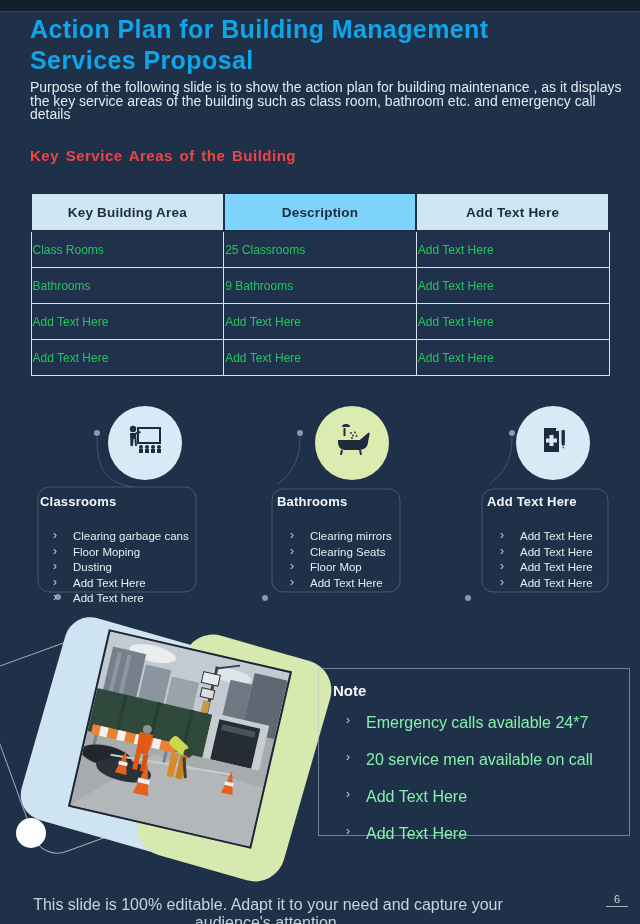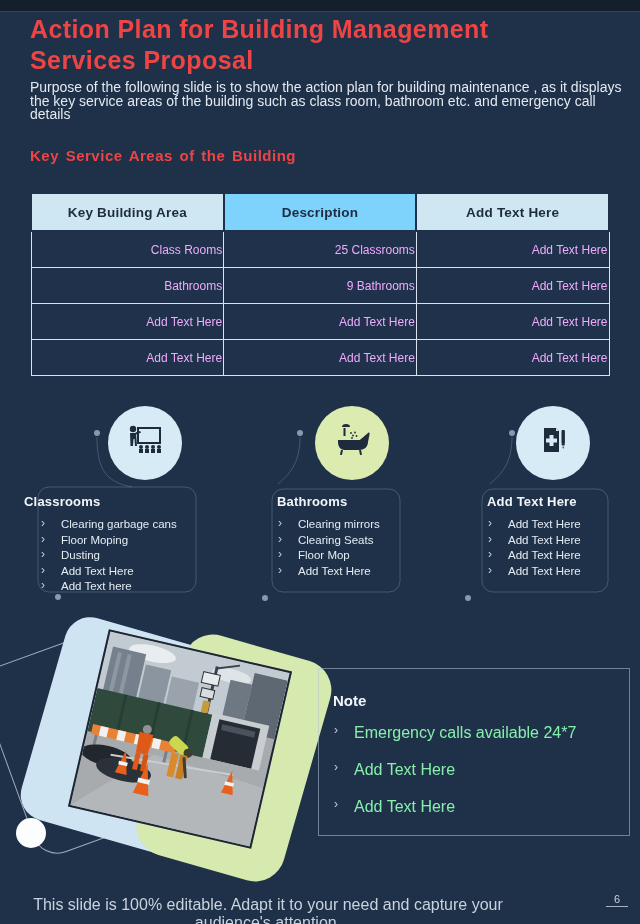--- a/index.html
+++ b/index.html
@@ -2,57 +2,57 @@
 <html><head>
 <meta charset="utf-8">
 <style>
   html,body{margin:0;padding:0;background:#1F3049;}
   .slide{
     position:relative;width:640px;height:924px;background:#1F3049;
     font-family:"Liberation Sans",sans-serif;color:#E9EFF5;overflow:hidden;
   }
   .top-bar{position:absolute;top:0;left:0;width:640px;height:11px;background:#141F2D;border-bottom:1px solid #32425B;}
 
-  .title{position:absolute;left:30px;top:14px;width:545px;font-size:25px;line-height:31px;font-weight:bold;color:#ef4444;letter-spacing:.4px;}
+  .title{position:absolute;left:30px;top:14px;width:545px;font-size:25px;line-height:31px;font-weight:bold;color:#0ea5e9;letter-spacing:.4px;}
   .subtitle{position:absolute;left:30px;top:81px;width:592px;font-size:14px;line-height:13.5px;color:#E2E9F0;}
 
   .section-heading{position:absolute;left:30px;top:147px;font-size:15px;font-weight:bold;color:#ef4444;letter-spacing:.5px;word-spacing:2px;}
 
   table.key-table{position:absolute;left:30px;top:192px;width:580px;border-collapse:collapse;table-layout:fixed;}
   .key-table th{height:34px;font-size:13.5px;font-weight:bold;color:#1E2C3F;border:2px solid #1F3049;letter-spacing:.2px;}
   .th-blue{background:#CFE7F3;}
   .th-green{background:#7dd3fc;}
-  .key-table td{height:33px;font-size:12px;color:#f0abfc;text-align:right;border:1px solid #D9E3ED;background:#20314B;}
+  .key-table td{height:33px;font-size:12px;color:#22c55e;text-align:left;border:1px solid #D9E3ED;background:#20314B;}
 
   .connectors{position:absolute;left:0;top:420px;pointer-events:none;}
 
   .svc-circle{position:absolute;top:406px;width:74px;height:74px;border-radius:50%;display:flex;align-items:center;justify-content:center;}
   .svc-c1{left:108px;background:#D7EBF7;}
   .svc-c2{left:315px;background:#DCEBB0;}
   .svc-c3{left:516px;background:#D7EBF7;}
 
   .svc-head{position:absolute;top:494px;font-size:13px;font-weight:bold;color:#F2F6FA;letter-spacing:.2px;}
-  .svc-h1{left:24px;} .svc-h2{left:277px;} .svc-h3{left:487px;}
-
-  ul.chev{list-style:none;margin:0;padding:0;}
+  .svc-h1{left:40px;} .svc-h2{left:277px;} .svc-h3{left:487px;}
+
+  ul.chev{list-style:none;margin:12px;padding:0;}
   ul.chev li{position:relative;padding-left:21px;}
   ul.chev li::before{content:"\203A";position:absolute;left:1px;top:-1px;color:#C2CDDA;font-size:12px;}
 
   .svc-list{position:absolute;top:517px;font-size:11.5px;line-height:15.6px;color:#E6ECF3;}
   .svc-l1{left:40px;} .svc-l2{left:277px;} .svc-l3{left:487px;}
 
   .art{position:absolute;left:0;top:618px;width:340px;height:285px;}
   .art *{position:absolute;}
   .outline-rect{left:4px;top:28px;width:132px;height:196px;border:1px solid rgba(200,214,228,.75);border-radius:26px;transform:rotate(-20deg);}
   .blue-rect{left:40px;top:14px;width:182px;height:210px;background:#CFE4F2;border-radius:26px;transform:rotate(16deg);}
   .green-rect{left:158px;top:26px;width:152px;height:228px;background:#D6E9AE;border-radius:30px;transform:rotate(16deg);}
   .photo{left:86px;top:30px;width:184px;height:178px;transform:rotate(13deg);border:2px solid #1C2534;overflow:hidden;background:#A7ABAE;}
   .white-dot{left:16px;top:200px;width:30px;height:30px;border-radius:50%;background:#FCFDFE;}
 
-  .note{position:absolute;left:318px;top:668px;width:312px;height:168px;border:1px solid rgba(180,196,212,.55);box-sizing:border-box;padding:23px 14px;}
+  .note{position:absolute;left:318px;top:668px;width:312px;height:168px;border:1px solid rgba(180,196,212,.55);box-sizing:border-box;padding:13px 14px;}
   .note-head{font-size:15px;font-weight:bold;color:#F2F6FA;margin:0 0 15px 0;}
   .note-list{font-size:16px;color:#86efac;}
   .note-list li{margin-bottom:19px;}
 
   .footer{position:absolute;left:0;top:896px;width:536px;text-align:center;font-size:16px;color:#C9D3DD;}
   .page-num{position:absolute;right:12px;top:893px;font-size:11px;color:#C9D3DD;border-bottom:1px solid #A6B5C4;padding:0 8px 1px 8px;}
 </style>
 </head>
 <body>
 
@@ -251,20 +251,21 @@
         <rect x="145.5" y="120" width="9" height="3.5" fill="#F2F4F5"></rect>
       </svg>
     </div>
     <div class="white-dot"></div>
   </div>
 
   <div class="note">
     <div class="note-head">Note</div>
     <ul class="chev note-list">
       <li>Emergency calls available 24*7</li>
+      <li>20 service men available on call</li>
       <li>Add Text Here</li>
       <li>Add Text Here</li>
     </ul>
   </div>
 
   <div class="footer">This slide is 100% editable. Adapt it to your need and capture your audience's attention.</div>
   <div class="page-num">6</div>
 
 </div>
 

